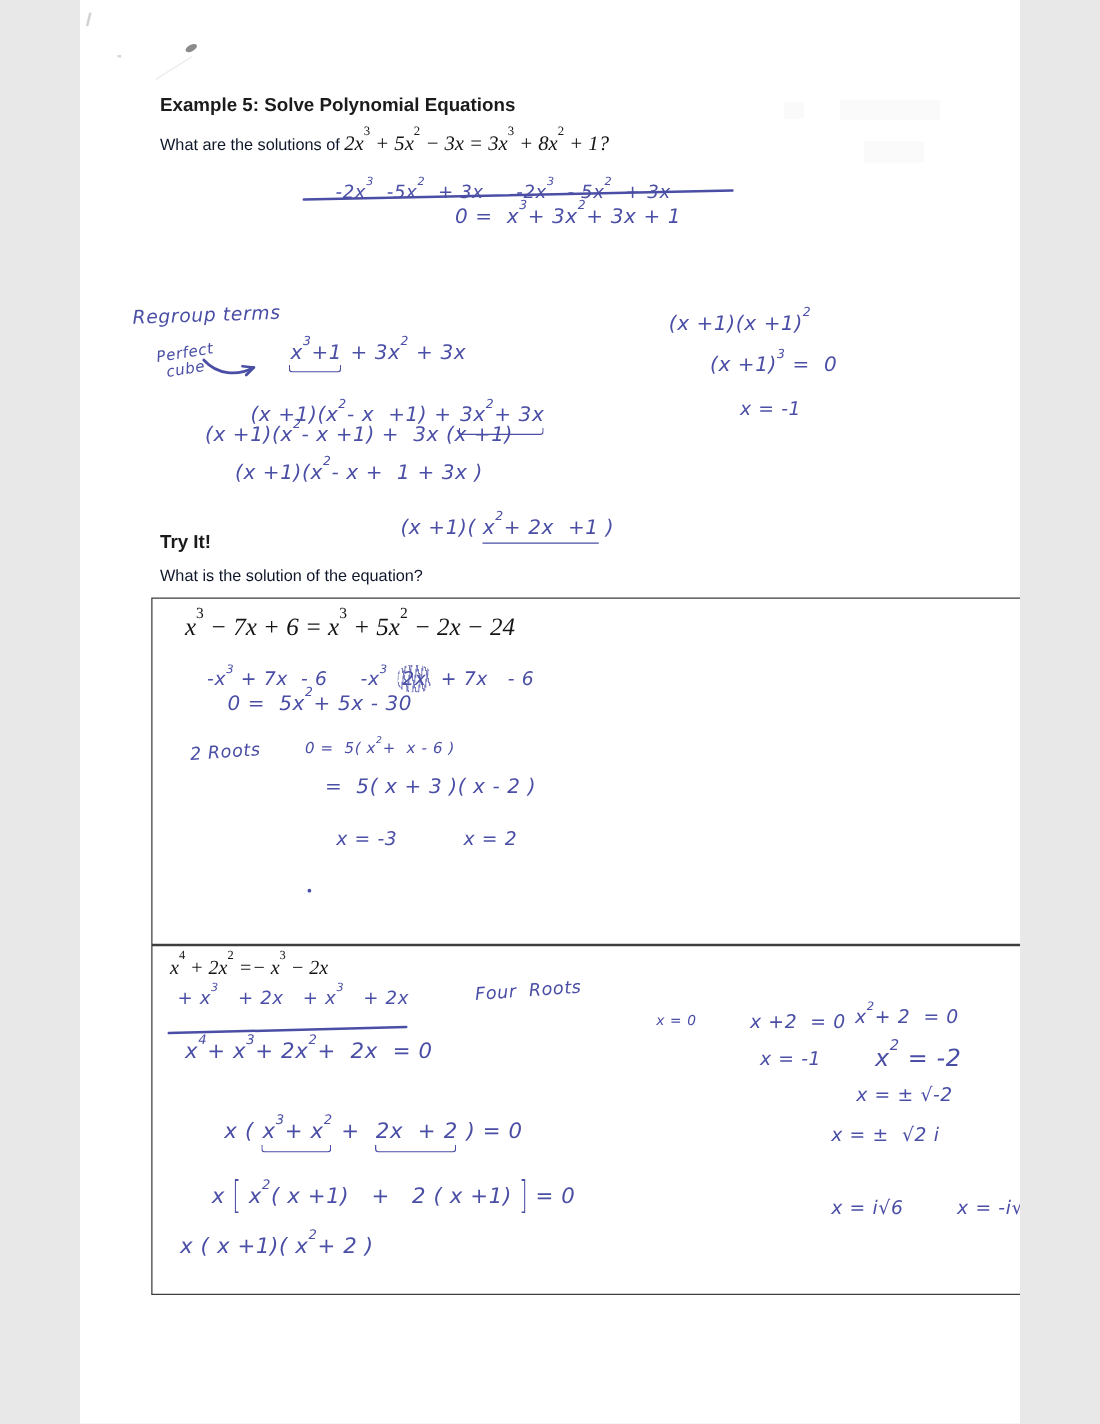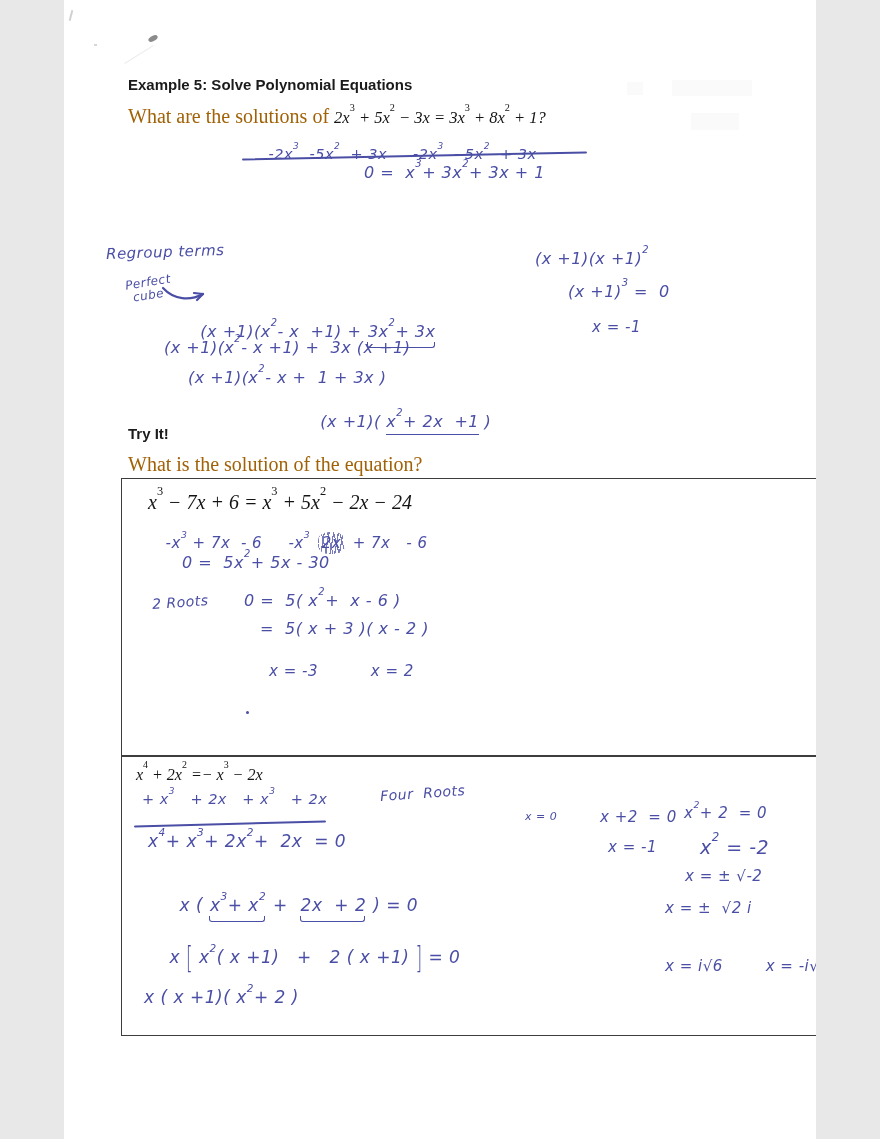--- a/index.html
+++ b/index.html
@@ -6,21 +6,21 @@
   html,body{margin:0;padding:0;background:#e8e8e8;}
   .page{
     position:relative; width:752px; height:1139px; margin:0 auto;
     background:#ffffff; overflow:hidden;
     font-family:"Liberation Sans",sans-serif; color:var(--print);
   }
   .abs{position:absolute;}
   .pre{white-space:pre;}
   
   .ptitle{font-weight:bold; font-size:15px; color:#1b1b1b;}
-  .ptext{font-size:20px; color:#a16207;font-family:Liberation Serif, serif;}
+  .ptext{font-size:13px; color:#0f172a;}
   .pmath{font-family:"Liberation Serif",serif; font-style:italic; font-size:16.5px; color:#141414;}
   .pmath sup{font-style:normal;}
   sup{font-size:0.62em; position:relative; top:-0.55em; line-height:0;}
   
   .hw{
     font-family:"DejaVu Sans",sans-serif; font-style:italic;
     color:var(--ink); font-size:15.5px; letter-spacing:0.5px;
   }
   .hw sup{top:-0.45em;}
   .ubrace{position:relative; display:inline-block; padding:0 1px;}
@@ -68,20 +68,23 @@
   <div class="abs hw pre" style="left:184px;top:130px;font-size:14.5px">
     <span>-2x<sup>3</sup>  -5x<sup>2</sup>  + 3x</span><span style="display:inline-block;width:26px"></span><span>-2x<sup>3</sup>  - 5x<sup>2</sup>  + 3x</span>
   </div>
   <div class="abs inkline" style="left:178px;top:155px;width:345px;transform:rotate(-1.2deg)"></div>
 
   <div class="abs hw pre" style="left:300px;top:163px;font-size:16px">0 =  x<sup>3</sup>+ 3x<sup>2</sup>+ 3x + 1</div>
 
 
   <div class="abs hw" style="left:42px;top:243px;font-size:15px;transform:rotate(-2deg)">Regroup terms</div>
 
+  <div class="abs hw pre" style="left:145px;top:253px;font-size:16px">
+    <span class="ubrace">x<sup>3</sup>+1</span><span> + 3x<sup>2</sup> + 3x</span>
+  </div>
 
   <div class="abs hw" style="left:62px;top:276px;font-size:12px;line-height:1.05;transform:rotate(-9deg)">
     <div>Perfect</div>
     <div style="padding-left:6px">cube</div>
   </div>
   <svg class="abs" style="left:96px;top:283px" width="48" height="22" viewBox="0 0 48 22">
     <path d="M3 5 C 14 17, 30 18, 43 11" fill="none" stroke="#4a4ea5" stroke-width="2.2" stroke-linecap="round"></path>
     <path d="M43 11 L34 10 M43 11 L37 17" fill="none" stroke="#4a4ea5" stroke-width="2.2" stroke-linecap="round"></path>
   </svg>
 
@@ -101,21 +104,21 @@
   <div class="abs ptitle" style="left:64px;top:425px">Try It!</div>
   <div class="abs ptext" style="left:64px;top:453px">What is the solution of the equation?</div>
 
   <div class="abs box" style="left:57px;top:478px;width:755px;height:276px">
     <div class="abs pmath pre" style="left:26px;top:12px;font-size:20px">x<sup>3</sup> − 7x + 6 = x<sup>3</sup> + 5x<sup>2</sup> − 2x − 24</div>
     <div class="abs hw pre" style="left:12px;top:37px;font-size:15px">
       <span>-x<sup>3</sup> + 7x  - 6     -x<sup>3</sup>  </span><span class="scribble"><span>2x</span><i class="scratch"></i></span><span>  + 7x   - 6</span>
     </div>
     <div class="abs hw pre" style="left:60px;top:74px;font-size:16px">0 =  5x<sup>2</sup>+ 5x - 30</div>
     <div class="abs hw" style="left:30px;top:115px;font-size:14px;transform:rotate(-4deg)">2 Roots</div>
-    <div class="abs hw pre" style="left:122px;top:112px;font-size:16px">0 =  5( x<sup>2</sup>+  x - 6 )</div>
+    <div class="abs hw pre" style="left:122px;top:112px;font-size:12px">0 =  5( x<sup>2</sup>+  x - 6 )</div>
     <div class="abs hw pre" style="left:138px;top:140px;font-size:16px">=  5( x + 3 )( x - 2 )</div>
     <div class="abs" style="left:147px;top:183px">
       <span class="hw pre" style="font-size:15px">x = -3</span>
       <span style="display:inline-block;width:44px"></span>
       <span class="hw pre" style="font-size:15px">x = 2</span>
     </div>
     <div class="abs dot" style="left:124px;top:232px"></div>
   </div>
 
   <div class="abs box" style="left:57px;top:756px;width:755px;height:278px">

